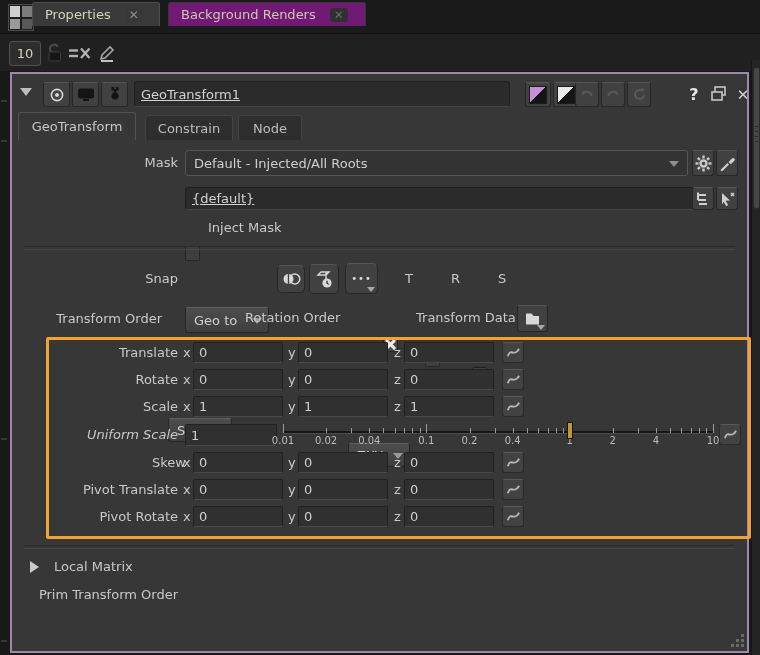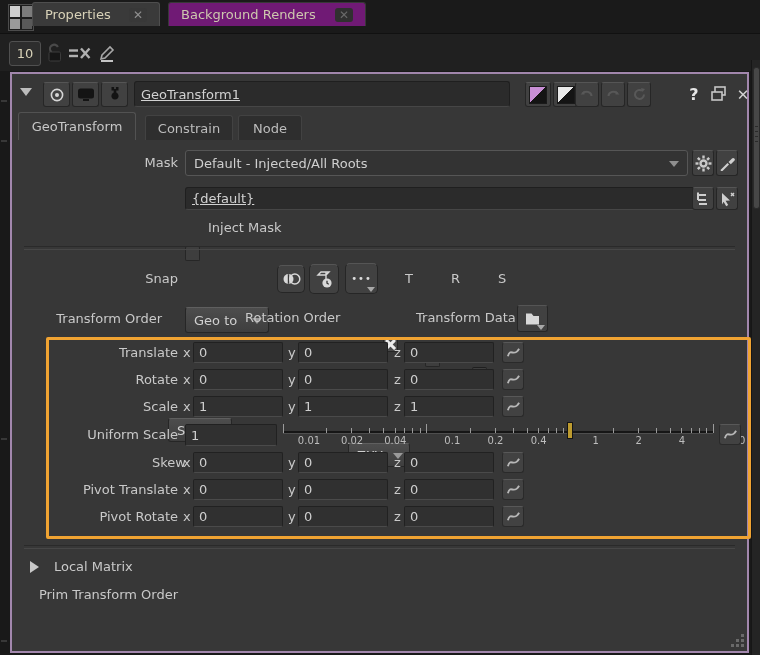--- a/index.html
+++ b/index.html
@@ -9,21 +9,21 @@
     font-family:"DejaVu Sans","Liberation Sans",sans-serif;
     font-size:13px;color:#c9c9c9;
     -webkit-font-smoothing:antialiased;
   }
   .abs{position:absolute;}
 
   
   .topbar{left:0;top:0;width:760px;height:33px;background:#1a1a1a;border-bottom:1px solid #111;}
   .paneicon{left:8px;top:4px;width:24px;height:25px;background:#2a2a2a;border:1px solid #4c4c4c;display:grid;grid-template-columns:1fr 1fr;grid-template-rows:1fr 1fr;}
   .paneicon div{border:1px solid #1d1d1d;}
-  .wtab{top:2px;height:24px;border-radius:3px 3px 0 0;display:flex;align-items:center;gap:14px;padding:0 12px;box-sizing:border-box;color:#d8d2b8;justify-content:space-between;}
+  .wtab{top:2px;height:24px;border-radius:3px 3px 0 0;display:flex;align-items:center;gap:14px;padding:0 12px;box-sizing:border-box;color:#d8d2b8;}
   .wtab.active{background:#3a3a3a;border:1px solid #4e4e4e;border-bottom:none;}
   .wtab.inactive{background:#701a75;border:1px solid #383838;border-bottom:none;color:#cdc7ae;}
   .wtab .x{color:#8f8f8f;font-size:12px;background:#383838;border-radius:3px;padding:1px 4px;line-height:12px;}
   .wtab.inactive .x{color:#6a6a6a;background:#303030;}
 
   
   .toolbar{left:0;top:34px;width:760px;height:37px;background:#202020;}
   .numbox{left:9px;top:41px;width:30px;height:23px;background:#2d2d2d;border:1px solid #505050;border-radius:3px;color:#d8d2b8;display:flex;align-items:center;justify-content:center;}
   .tbsep{left:122px;top:42px;width:1px;height:22px;background:#3a3a3a;}
 
@@ -59,21 +59,21 @@
   .fld{background:#303030;border:1px solid #212121;border-bottom-color:#4a4a4a;border-radius:2px;box-sizing:border-box;color:#cfcfcf;font-family:"DejaVu Sans","Liberation Sans",sans-serif;font-size:13px;padding:0 5px;outline:none;}
   .axlbl{color:#c9c9c9;}
   .curvebtn{width:22px;height:21px;background:#424242;border:1px solid #2a2a2a;border-top-color:#585858;border-radius:3px;box-sizing:border-box;display:flex;align-items:center;justify-content:center;}
 
   .hibox{border:3px solid #f0a332;border-radius:2px;pointer-events:none;}
 
   
   .slider{height:28px;}
   .slider .sline{position:absolute;left:0;right:0;top:11px;height:2px;background:#161616;border-bottom:1px solid #4e4e4e;}
   .stick{position:absolute;bottom:15px;width:1px;background:#9b9b9b;}
-  .slabel{position:absolute;top:15px;transform:translateX(-50%);font-size:10px;color:#bdbdbd;margin-left:26px;}
+  .slabel{position:absolute;top:15px;transform:translateX(-50%);font-size:10px;color:#bdbdbd;}
   .handle{position:absolute;top:2px;width:6px;height:17px;background:#bd9b2f;border:1px solid #151515;box-sizing:border-box;}
 
   .menu-chev{position:absolute;right:2px;bottom:1px;border-left:4px solid transparent;border-right:4px solid transparent;border-top:5px solid #a8a8a8;}
 
   
   .vscroll{left:751px;top:60px;width:9px;height:595px;background:#242424;border-left:1px solid #161616;box-sizing:border-box;}
   .vthumb{position:absolute;left:1px;top:7px;width:7px;height:142px;background:#474747;border:1px solid #2a2a2a;border-radius:3px;box-sizing:border-box;}
   .vthumb .grip{position:absolute;left:1px;right:1px;height:1px;background:#2a2a2a;}
 
   .grippix{position:absolute;width:3px;height:3px;background:#6a6a6a;}
@@ -327,21 +327,21 @@
   <div class="pin axlbl" style="left:276px;top:325px;">y</div>
   <input class="pin fld" style="left: 286px; top: 322px; width: 90px; height: 21px;" value="1">
   <div class="pin axlbl" style="left:382px;top:325px;">z</div>
   <input class="pin fld" style="left: 392px; top: 322px; width: 90px; height: 21px;" value="1">
   <div class="pin curvebtn" style="left:490px;top:322px;">
     <svg width="15" height="15" viewBox="0 0 16 16">
         <path d="M2 12 C5 2 8 14 14 4" stroke="#b7b7b7" stroke-width="2" fill="none"></path>
       </svg>
   </div>
 
-  <div class="pin rlabel" style="left:0;top:353px;width:166px;">Uniform Scale</div>
+  <div class="pin rlabel" style="left:0;top:353px;width:166px;font-style:italic;">Uniform Scale</div>
   <input class="pin fld" style="left: 173px; top: 350px; width: 92px; height: 22px;" value="1">
   <div class="pin slider" style="left:271px;top:346px;width:430px;">
     <div class="sline"></div>
     <div class="ticks">
         <div class="stick" style="left: 0px; height: 9px;"></div>
         <div class="stick" style="left: 43.1px; height: 5px;"></div>
         <div class="stick" style="left: 68.4px; height: 5px;"></div>
         <div class="stick" style="left: 86.3px; height: 5px;"></div>
         <div class="stick" style="left: 100.2px; height: 5px;"></div>
         <div class="stick" style="left: 111.5px; height: 5px;"></div>

